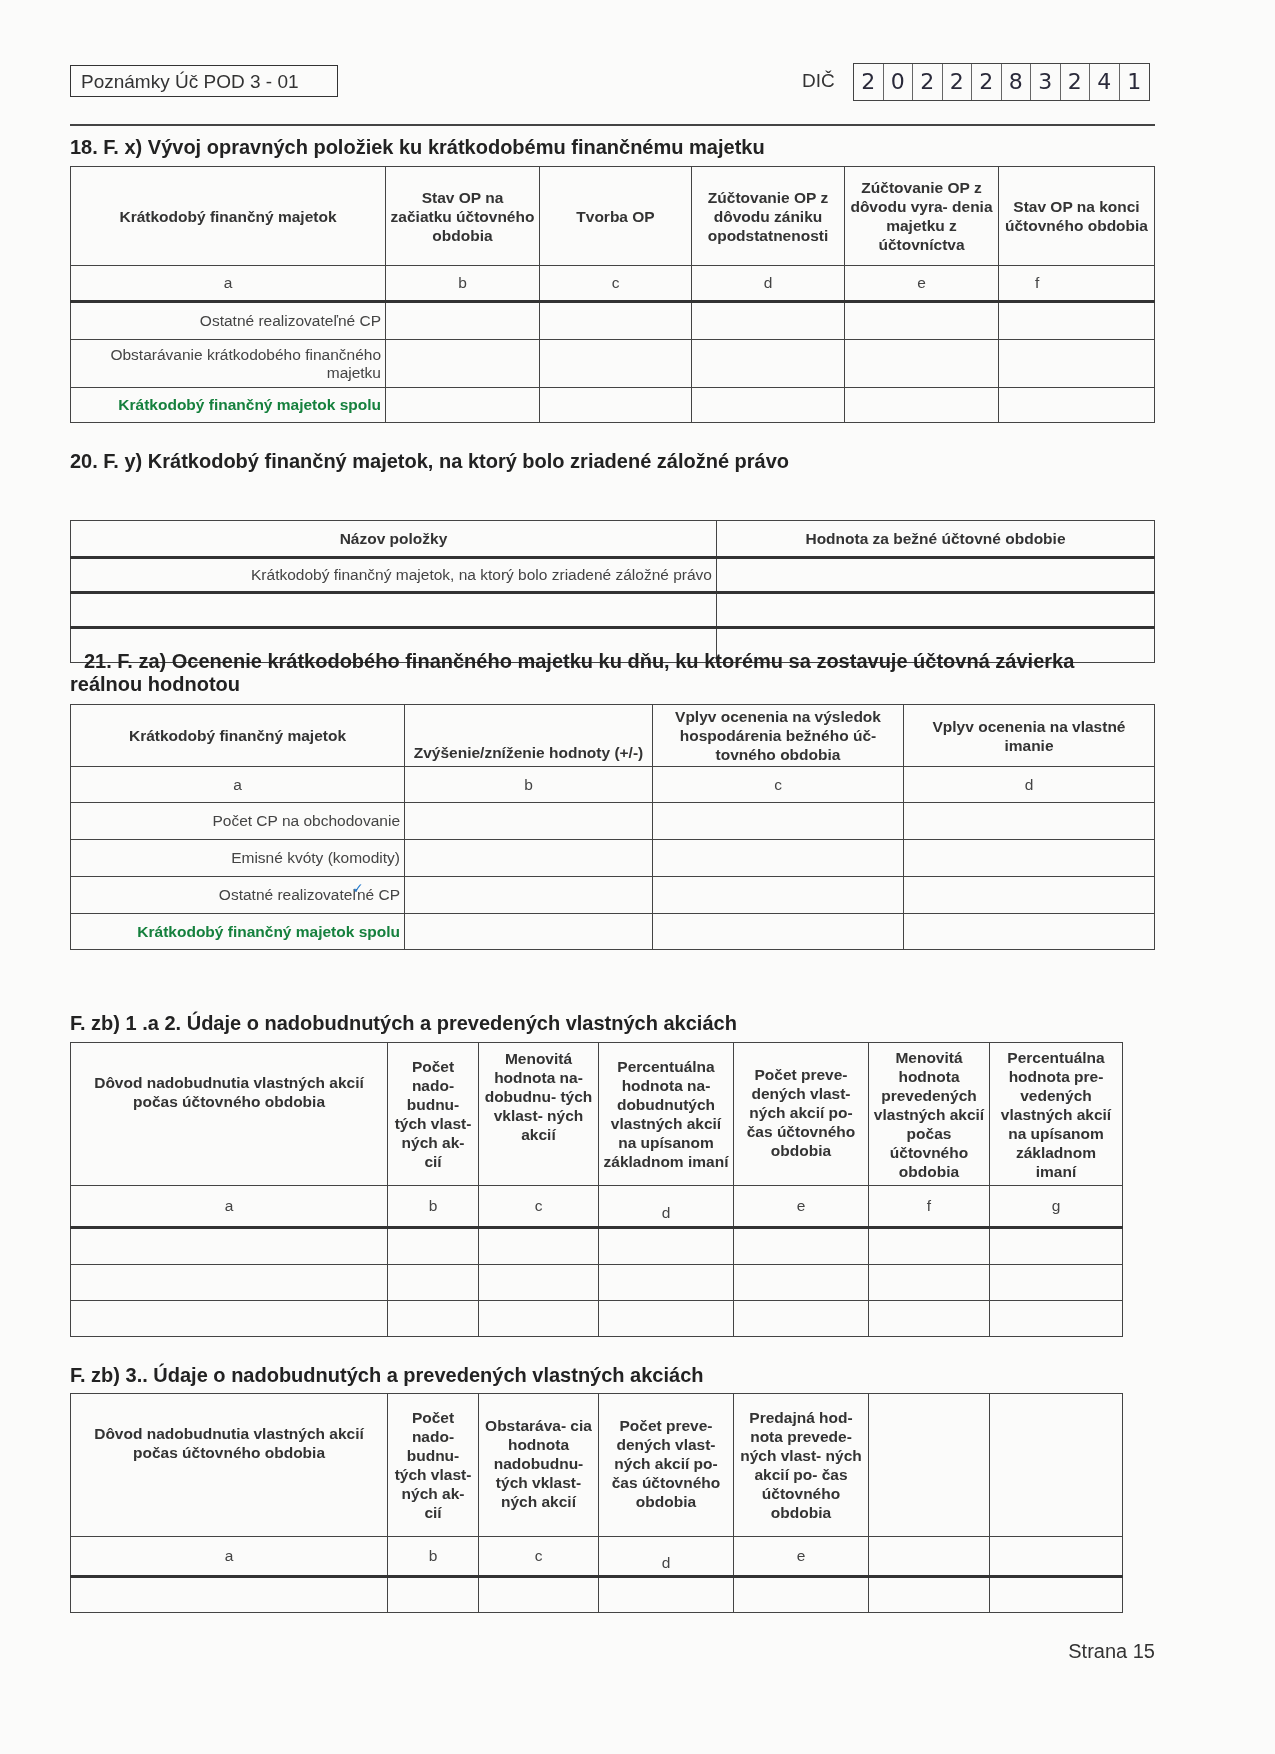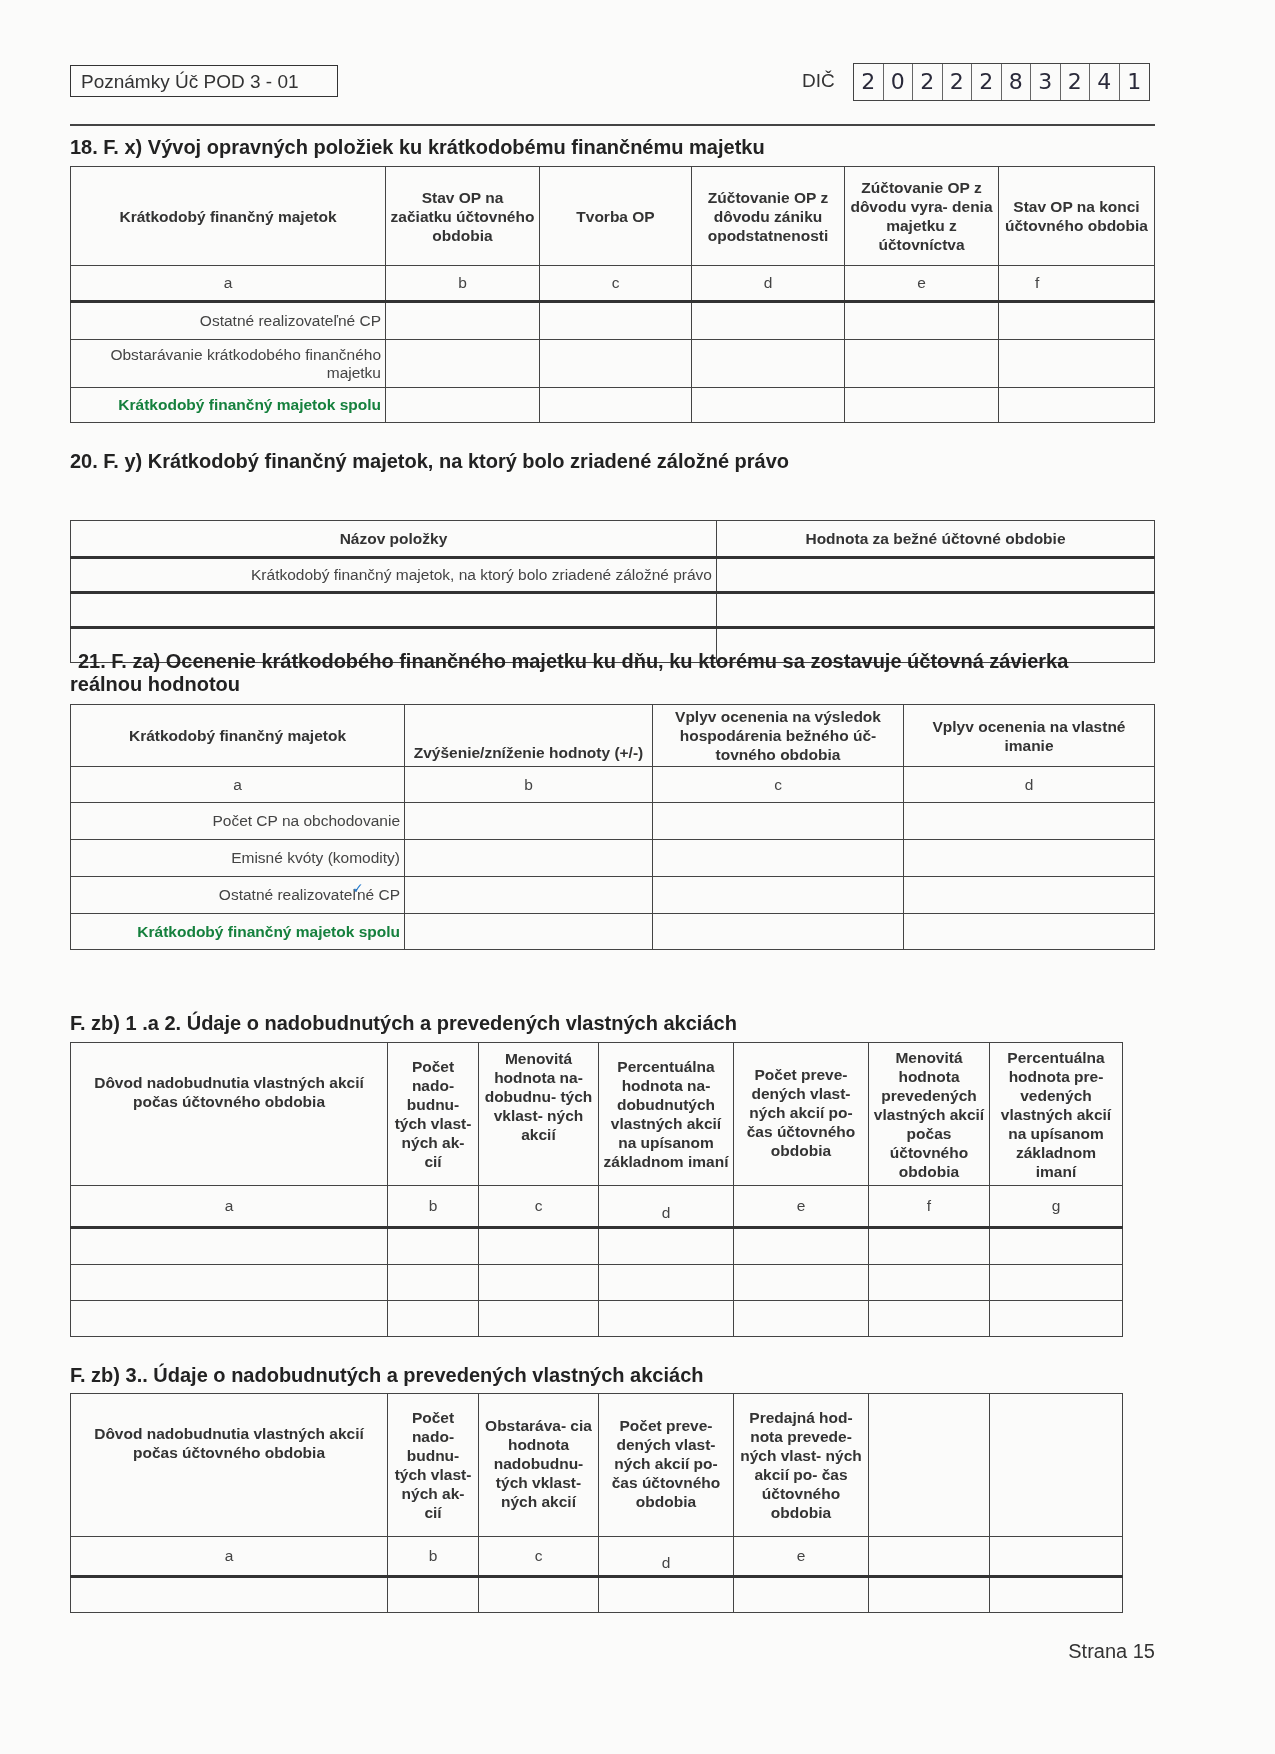--- a/index.html
+++ b/index.html
@@ -114,21 +114,21 @@
     <td></td>
     <td></td>
   </tr>
   <tr class="thick-top" style="height:35px">
     <td></td>
     <td></td>
   </tr>
 </tbody>
   </table>
 
-<h2 style="left:78px; top:650px;">21. F. za) Ocenenie krátkodobého finančného majetku ku dňu, ku ktorému sa zostavuje účtovná závierka</h2>
+<h2 style="left:84px; top:650px;">21. F. za) Ocenenie krátkodobého finančného majetku ku dňu, ku ktorému sa zostavuje účtovná závierka</h2>
 <h2 style="left:70px; top:673px;">reálnou hodnotou</h2>
 <table style="left:70px; top:704px; width:1084px;">
   <colgroup>
       <col style="width:334px">
       <col style="width:248px">
       <col style="width:251px">
       <col style="width:251px">
     </colgroup>
   <tbody>
       <tr style="height:62px">

